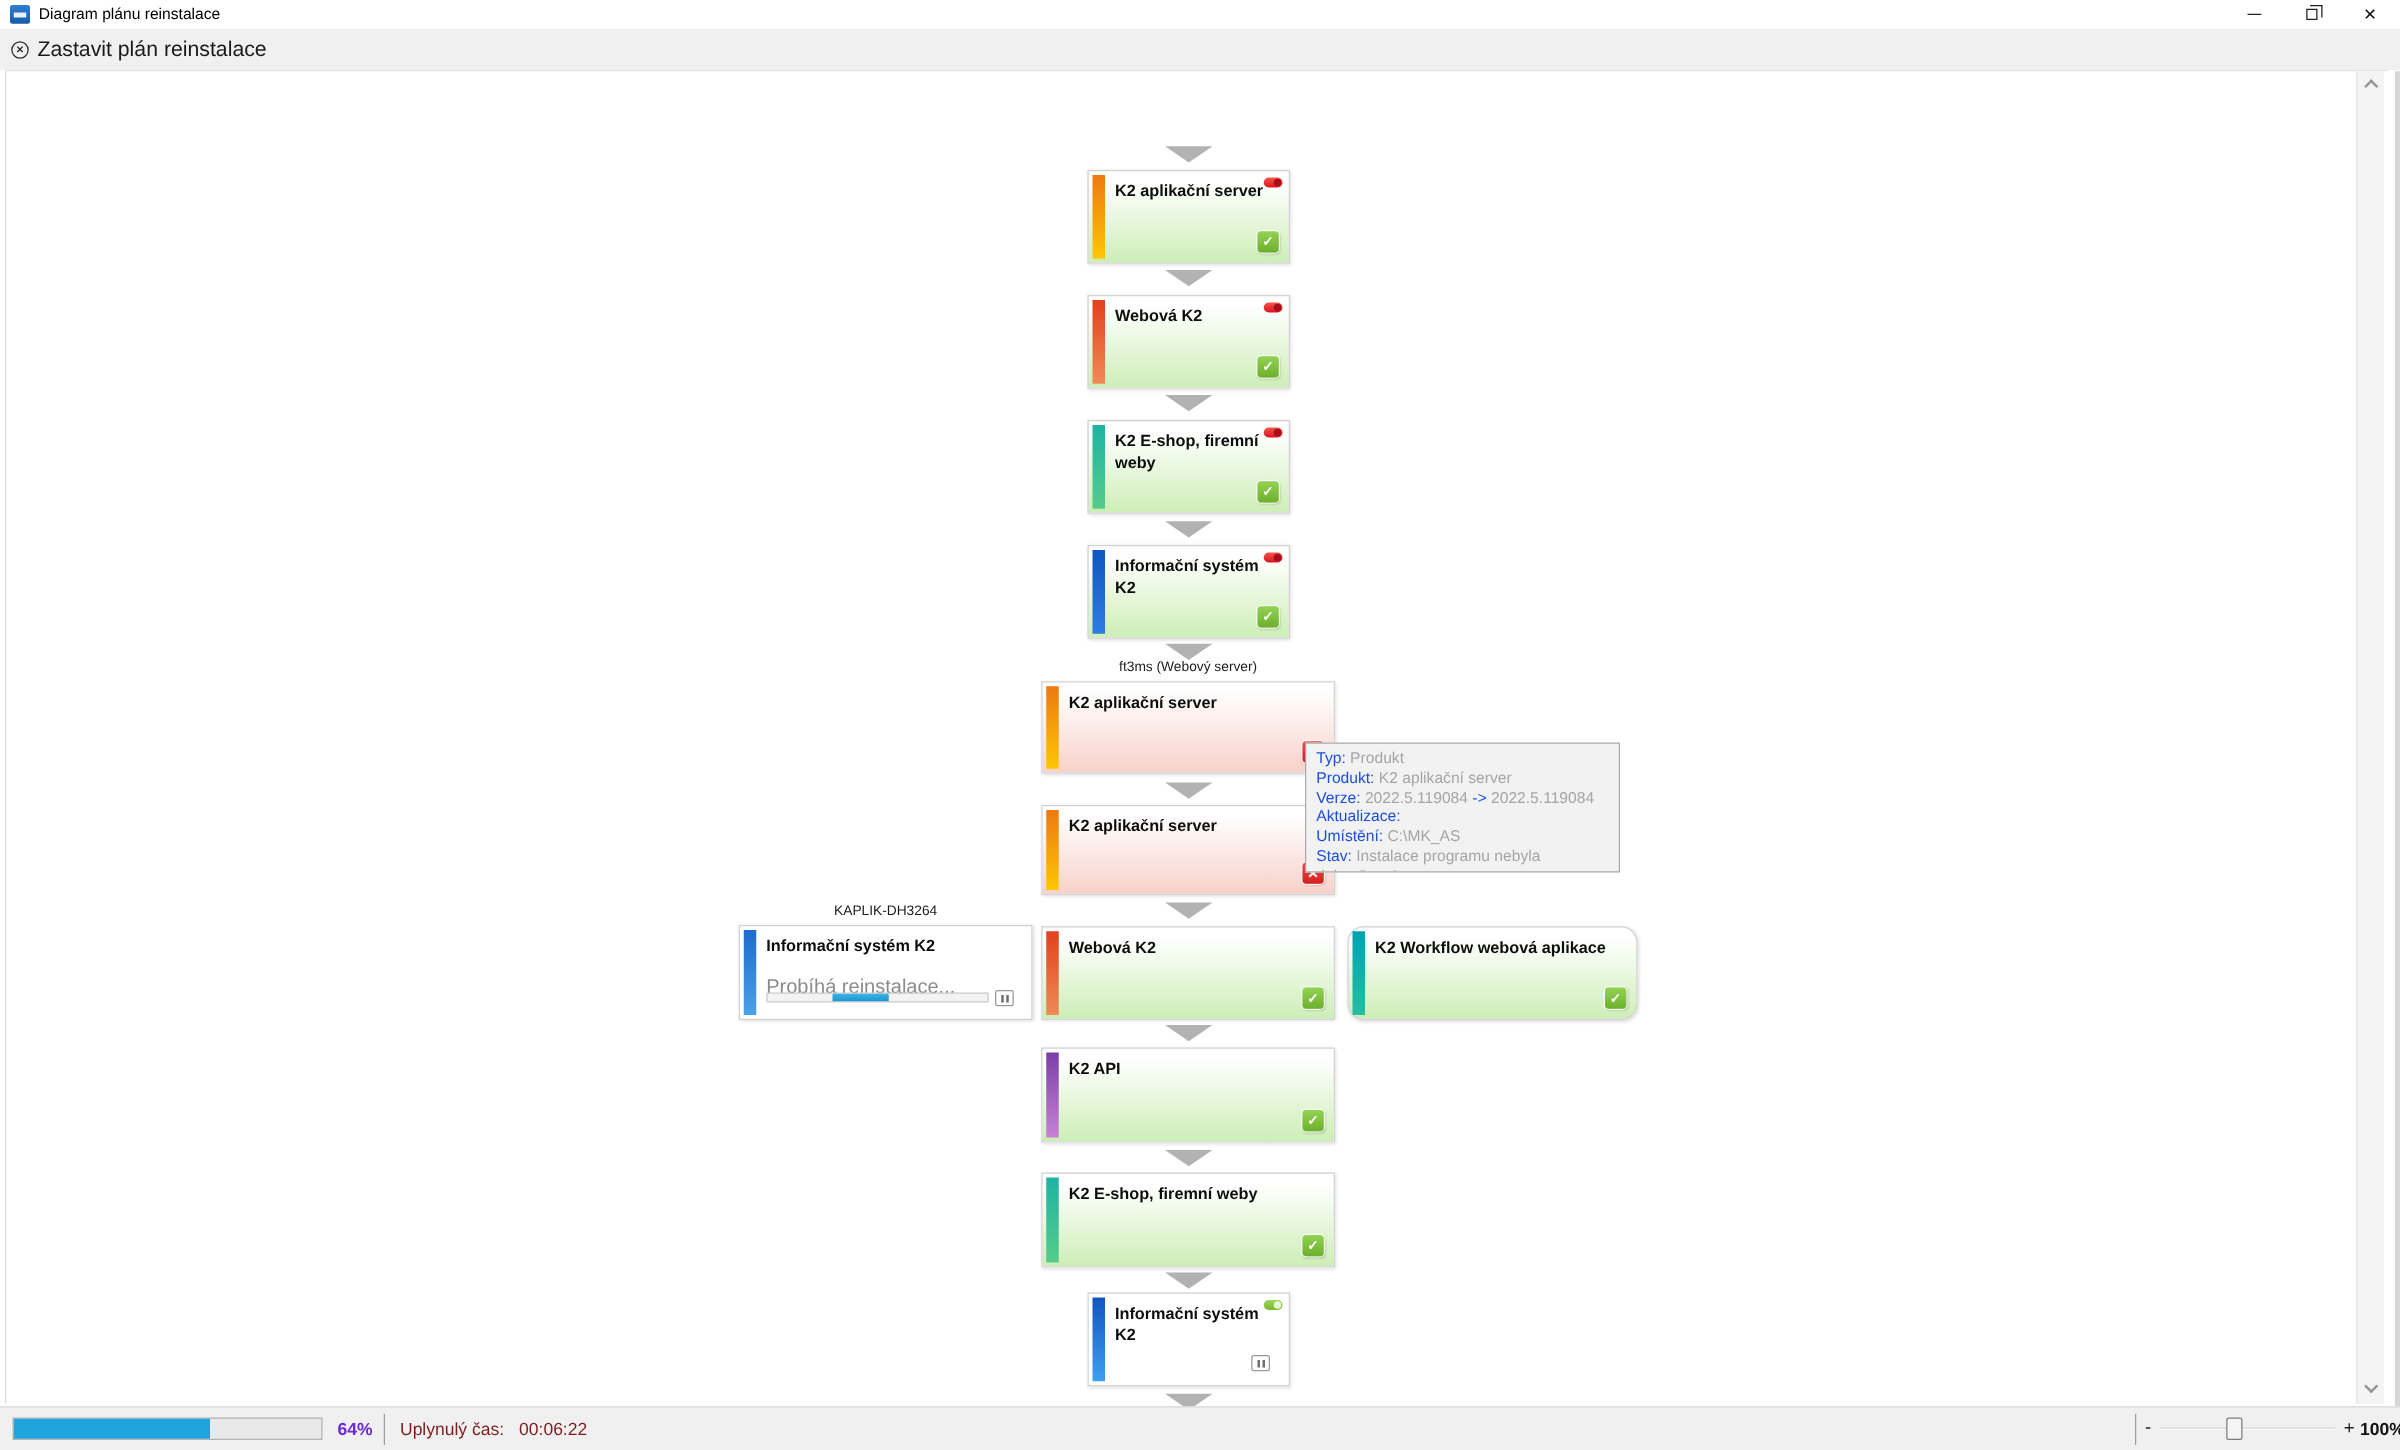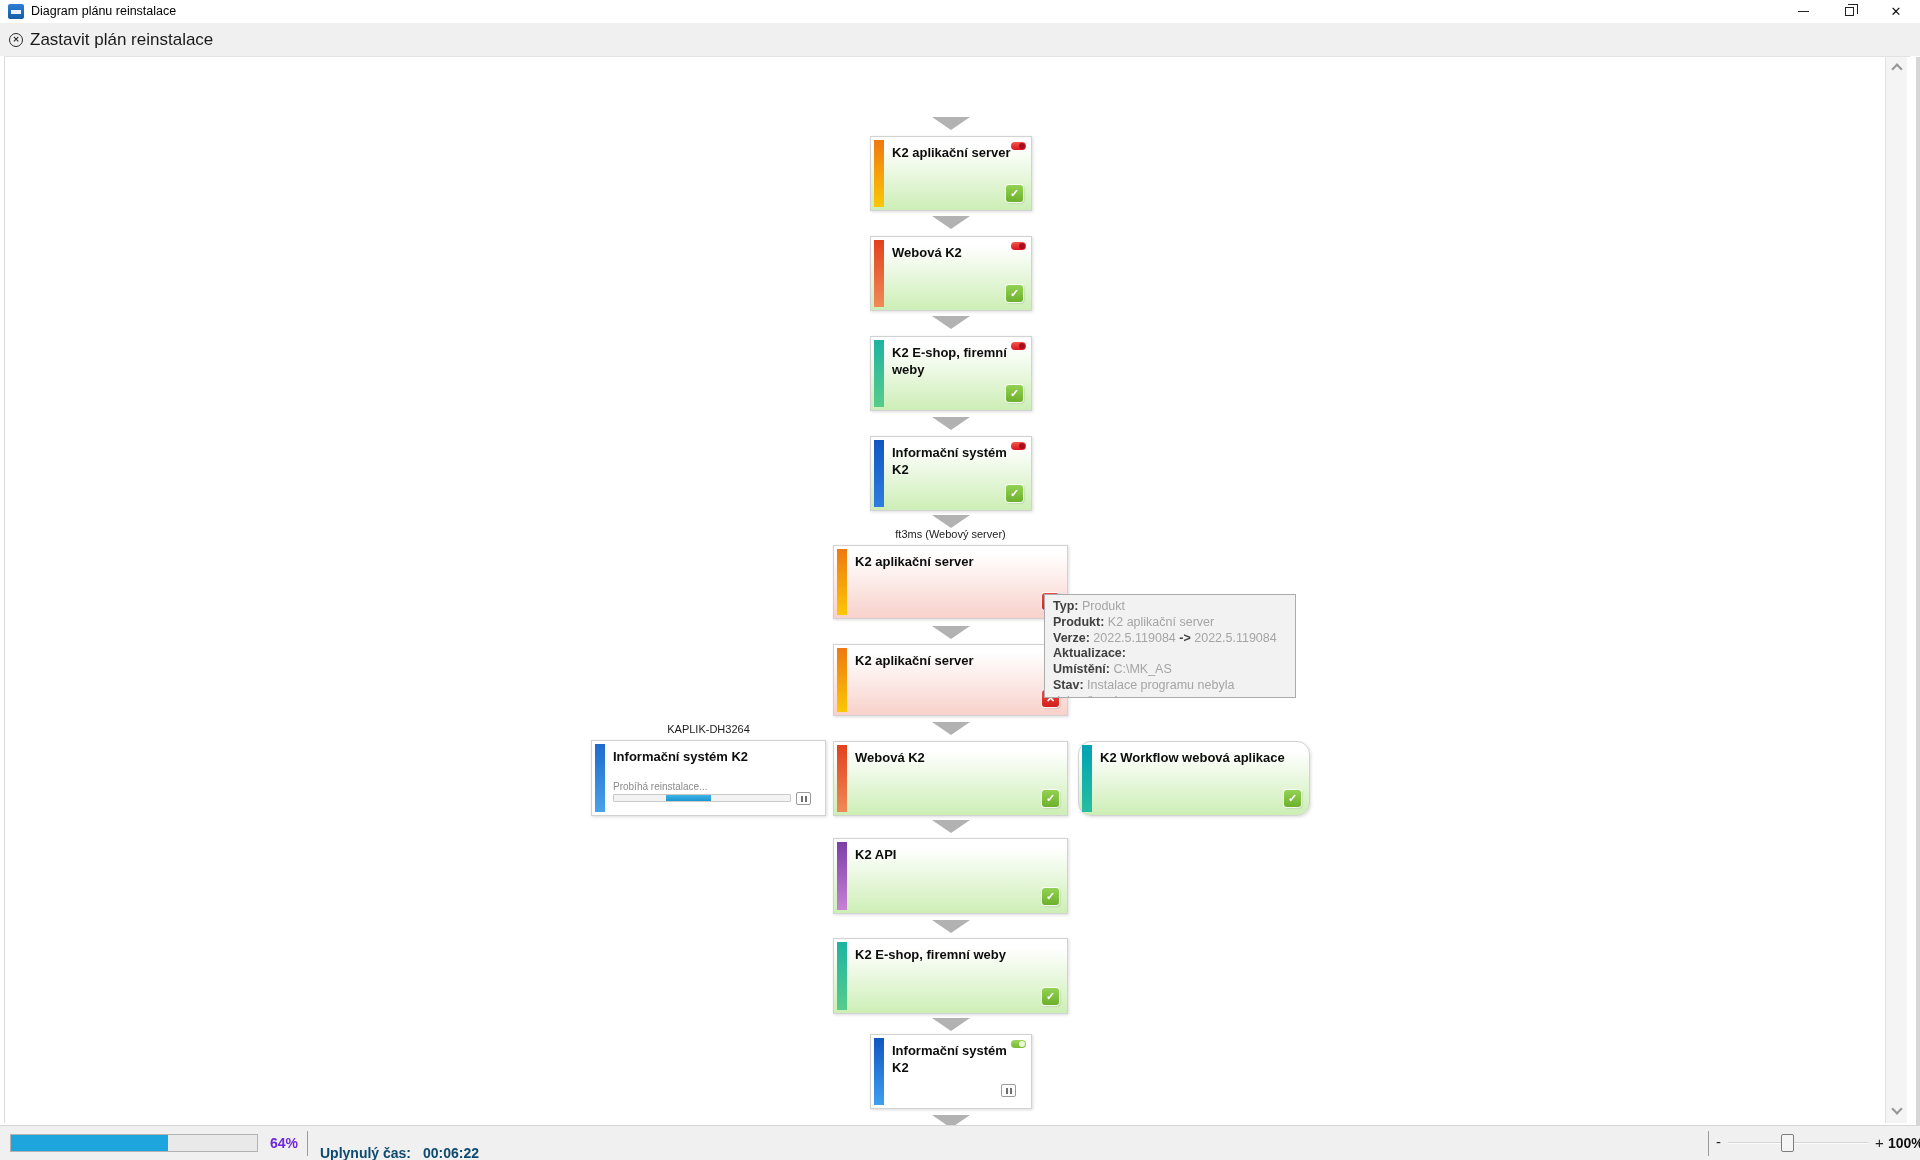--- a/index.html
+++ b/index.html
@@ -45,50 +45,50 @@
   .toggle { position:absolute; top:5px; right:5px; width:15px; height:8px; border-radius:4px; }
   .toggle.red { background:linear-gradient(180deg,#f25848,#dc1222); }
   .toggle.red::after { content:""; position:absolute; right:1px; top:1px; width:6px; height:6px; border-radius:50%; background:#a50f1b; }
   .toggle.green { background:linear-gradient(180deg,#9ed45c,#7ab932); }
   .toggle.green::after { content:""; position:absolute; right:1px; top:1px; width:6px; height:6px; border-radius:50%; background:#e9f6d6; }
   .badge { position:absolute; right:8px; bottom:8px; width:17px; height:17px; border-radius:3px;
     display:flex; align-items:center; justify-content:center; color:#fff; font-size:11px; font-weight:bold;
     box-shadow:0 0 0 1px rgba(255,255,255,.85), 1px 1px 2px rgba(0,0,0,.25); }
   .badge.check { background:linear-gradient(180deg,#93d253,#6db02c); }
   .badge.cross { background:linear-gradient(180deg,#ec4b41,#d21f1f); }
-  .mini-status { position:absolute; left:21px; top:40px; font-size:10px; color:#8b8b8b; }
+  .mini-status { position:absolute; left:21px; top:40px; font-size:16px; color:#8b8b8b; }
   .mini-track { position:absolute; left:21px; top:53px; width:178px; height:8px; background:#f3f3f3;
     border:1px solid #c9c9c9; border-radius:1px; }
   .mini-fill { position:absolute; top:0; height:100%; background:linear-gradient(180deg,#3eb4e8,#1b96cf); }
   .pause-btn { position:absolute; width:15px; height:13px; background:#fdfdfd; border:1px solid #9a9a9a;
     border-radius:2px; display:flex; align-items:center; justify-content:center; gap:2px; }
   .pause-btn i { display:block; width:2px; height:6px; background:#6f6f6f; }
 
   
   .tooltip { position:absolute; left:1044px; top:594px; width:252px; height:104px; background:#f2f2f2;
     border:1px solid #ababab; padding:4px 8px; font-size:12.5px; line-height:15.8px; z-index:20; overflow:hidden; }
-  .tooltip .lbl { font-weight:bold; color:#404040;text-align:right; }
+  .tooltip .lbl { font-weight:normal; color:#1d4ed8;text-align:right; }
   .tooltip .val { color:#a5a5a5; }
 
   
   .vscroll { position:absolute; left:1885px; top:57px; width:22px; height:1066px; background:#f4f4f4;
     border-left:1px solid #e2e2e2; z-index:10; }
   .chev { position:absolute; left:7px; width:8px; height:8px; border-left:2px solid #969696; border-top:2px solid #969696; }
   .chev.up { top:8px; transform:rotate(45deg); }
   .chev.down { bottom:10px; transform:rotate(225deg); }
 
   
   .statusbar { position:absolute; left:0; top:1125px; width:1920px; height:35px; background:#f0f0f0;
     border-top:1px solid #d7d7d7; z-index:40; font-size:14px; }
   .sb-track { position:absolute; left:10px; top:8px; width:248px; height:18px; background:#e9e9e9; border:1px solid #b3b3b3; }
   .sb-fill { position:absolute; left:0; top:0; height:100%; background:#1ea5de; }
   .sb-percent { position:absolute; left:270px; top:9px; font-weight:bold; color:#6d28d9; }
   .sb-sep { position:absolute; top:5px; width:1px; height:25px; background:#9c9c9c; }
   .sep-1 { left:307px; } .sep-2 { left:1708px; }
-  .sb-elapsed { position:absolute; left:320px; top:19px; font-weight:bold; color:#0c4a6e; }
+  .sb-elapsed { position:absolute; left:320px; top:9px; font-weight:normal; color:#7f1d1d; }
   .sb-elapsed .time { margin-left:12px; }
   .sb-zoom-out { position:absolute; left:1716px; top:7px; font-size:15px; color:#222; }
   .sb-slider-track { position:absolute; left:1728px; top:1142px; width:140px; height:2px; background:#d6d6d6;
     border-bottom:1px solid #fbfbfb; z-index:41; }
   .sb-slider-thumb { position:absolute; left:1781px; top:1134px; width:13px; height:18px; background:#f5f5f5;
     border:1px solid #7d7d7d; border-radius:2px; z-index:42; }
   .sb-zoom-in { position:absolute; left:1875px; top:8px; font-size:15px; color:#222; }
   .sb-zoom-value { position:absolute; left:1888px; top:9px; font-weight:bold; color:#111; }
 </style>
 </head>

